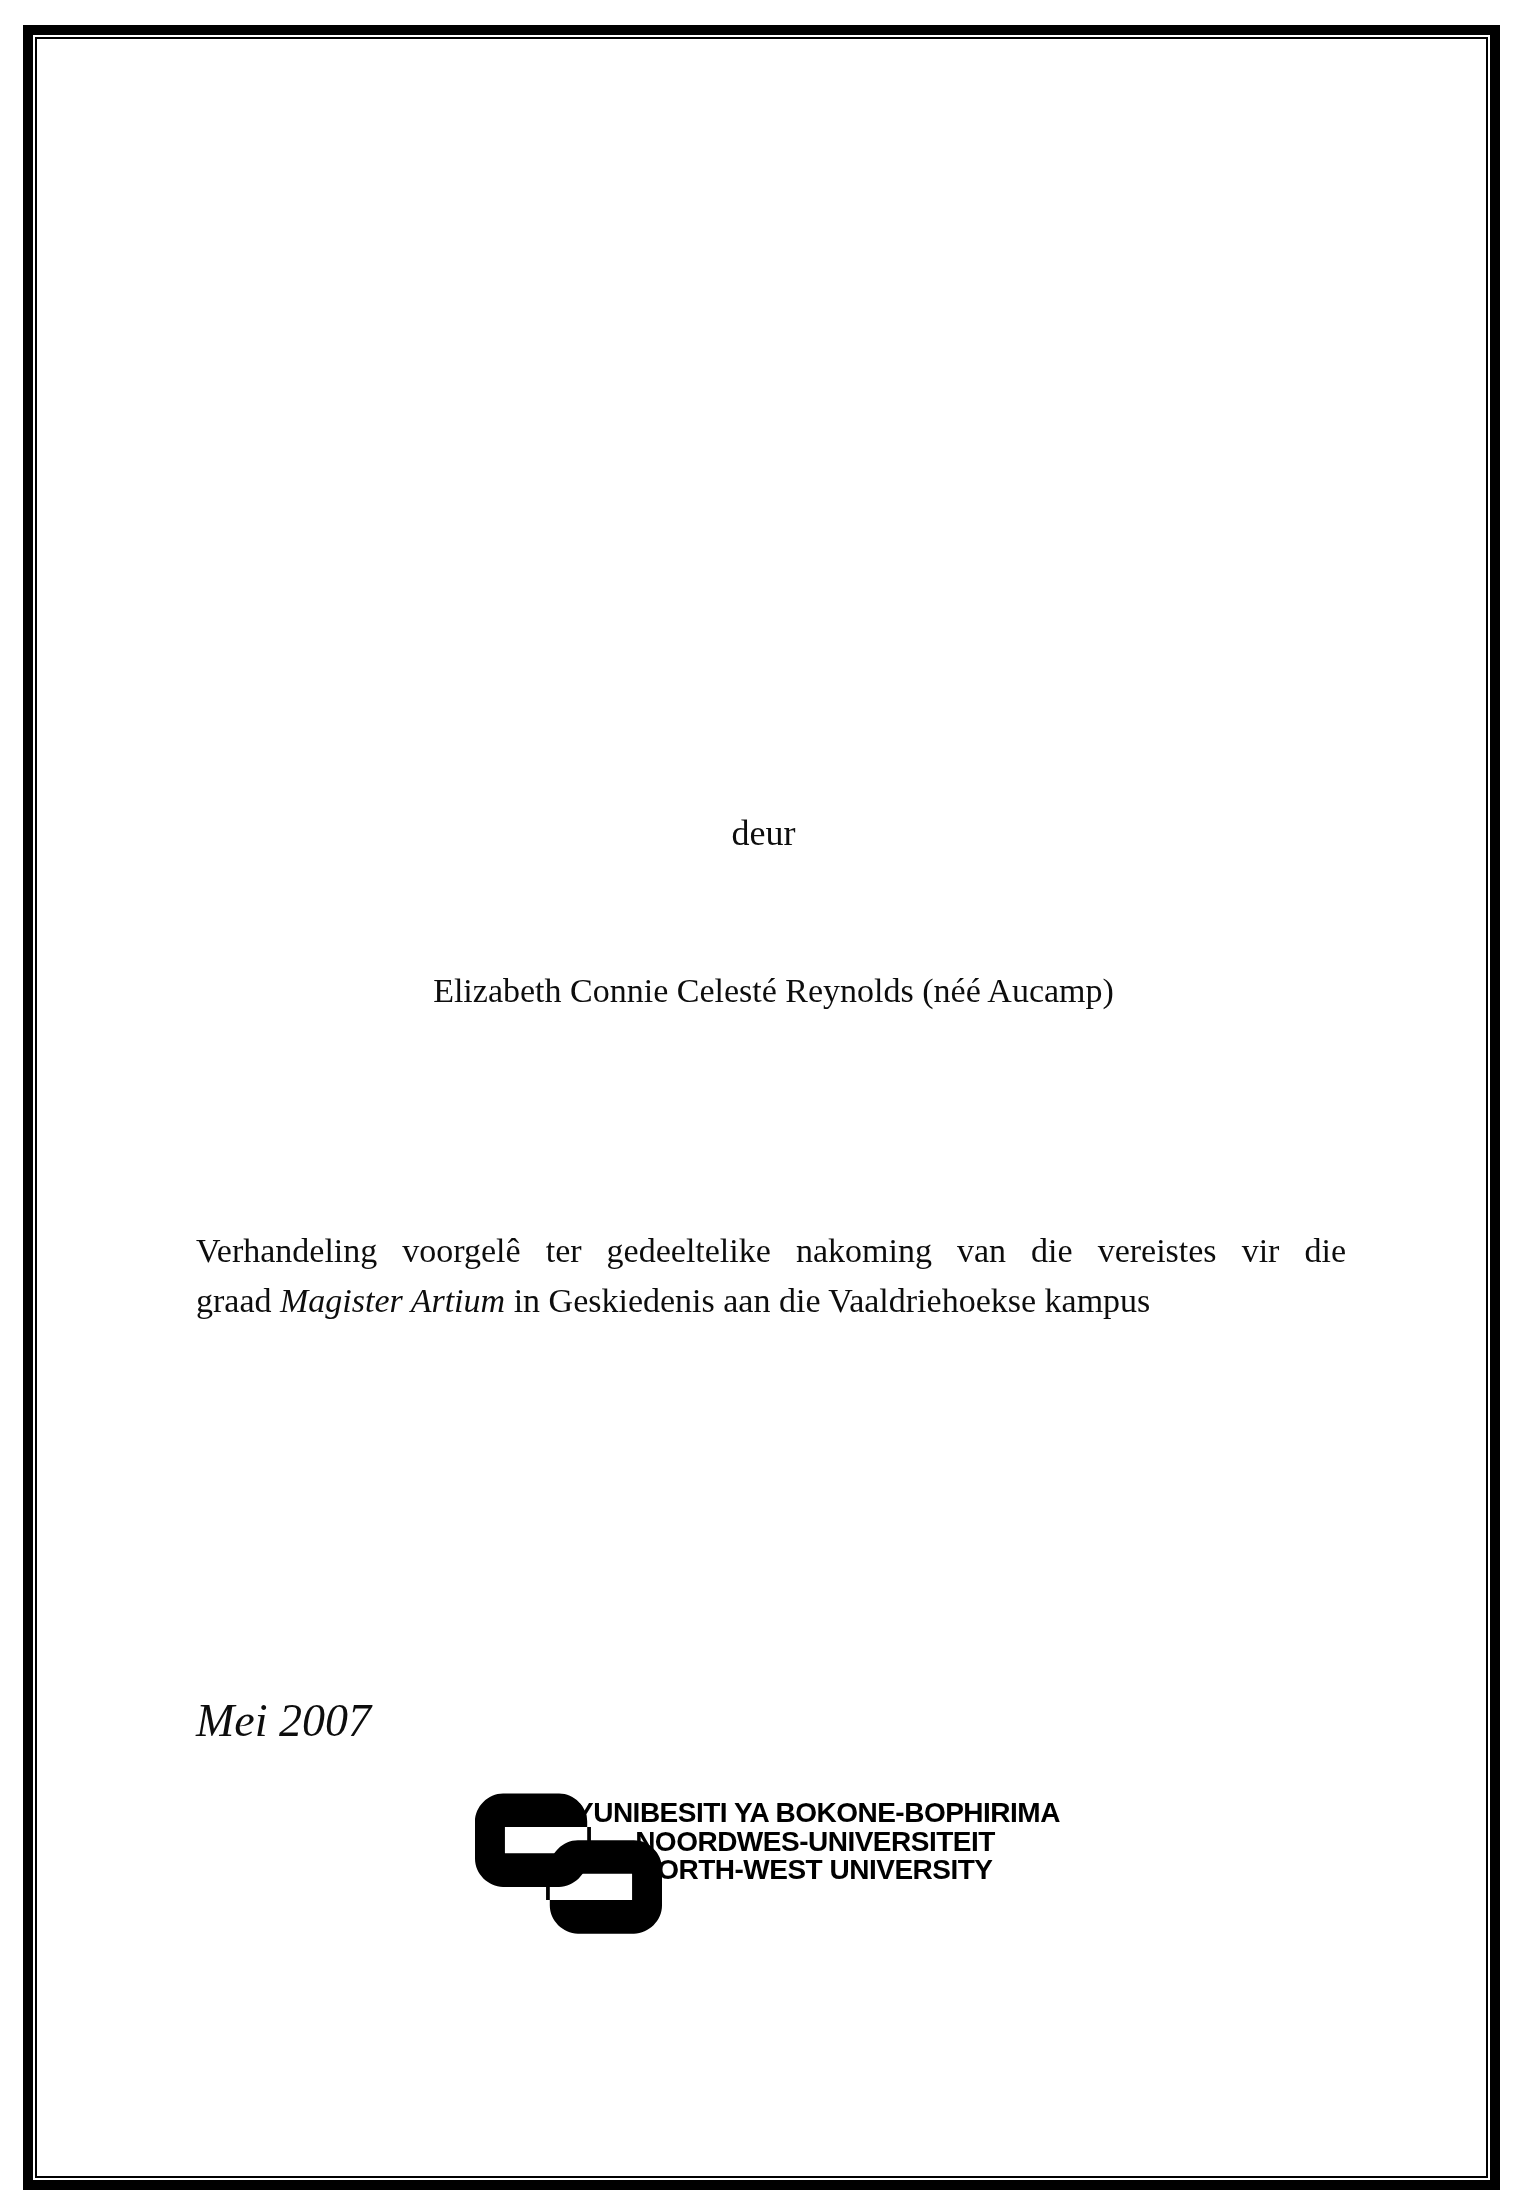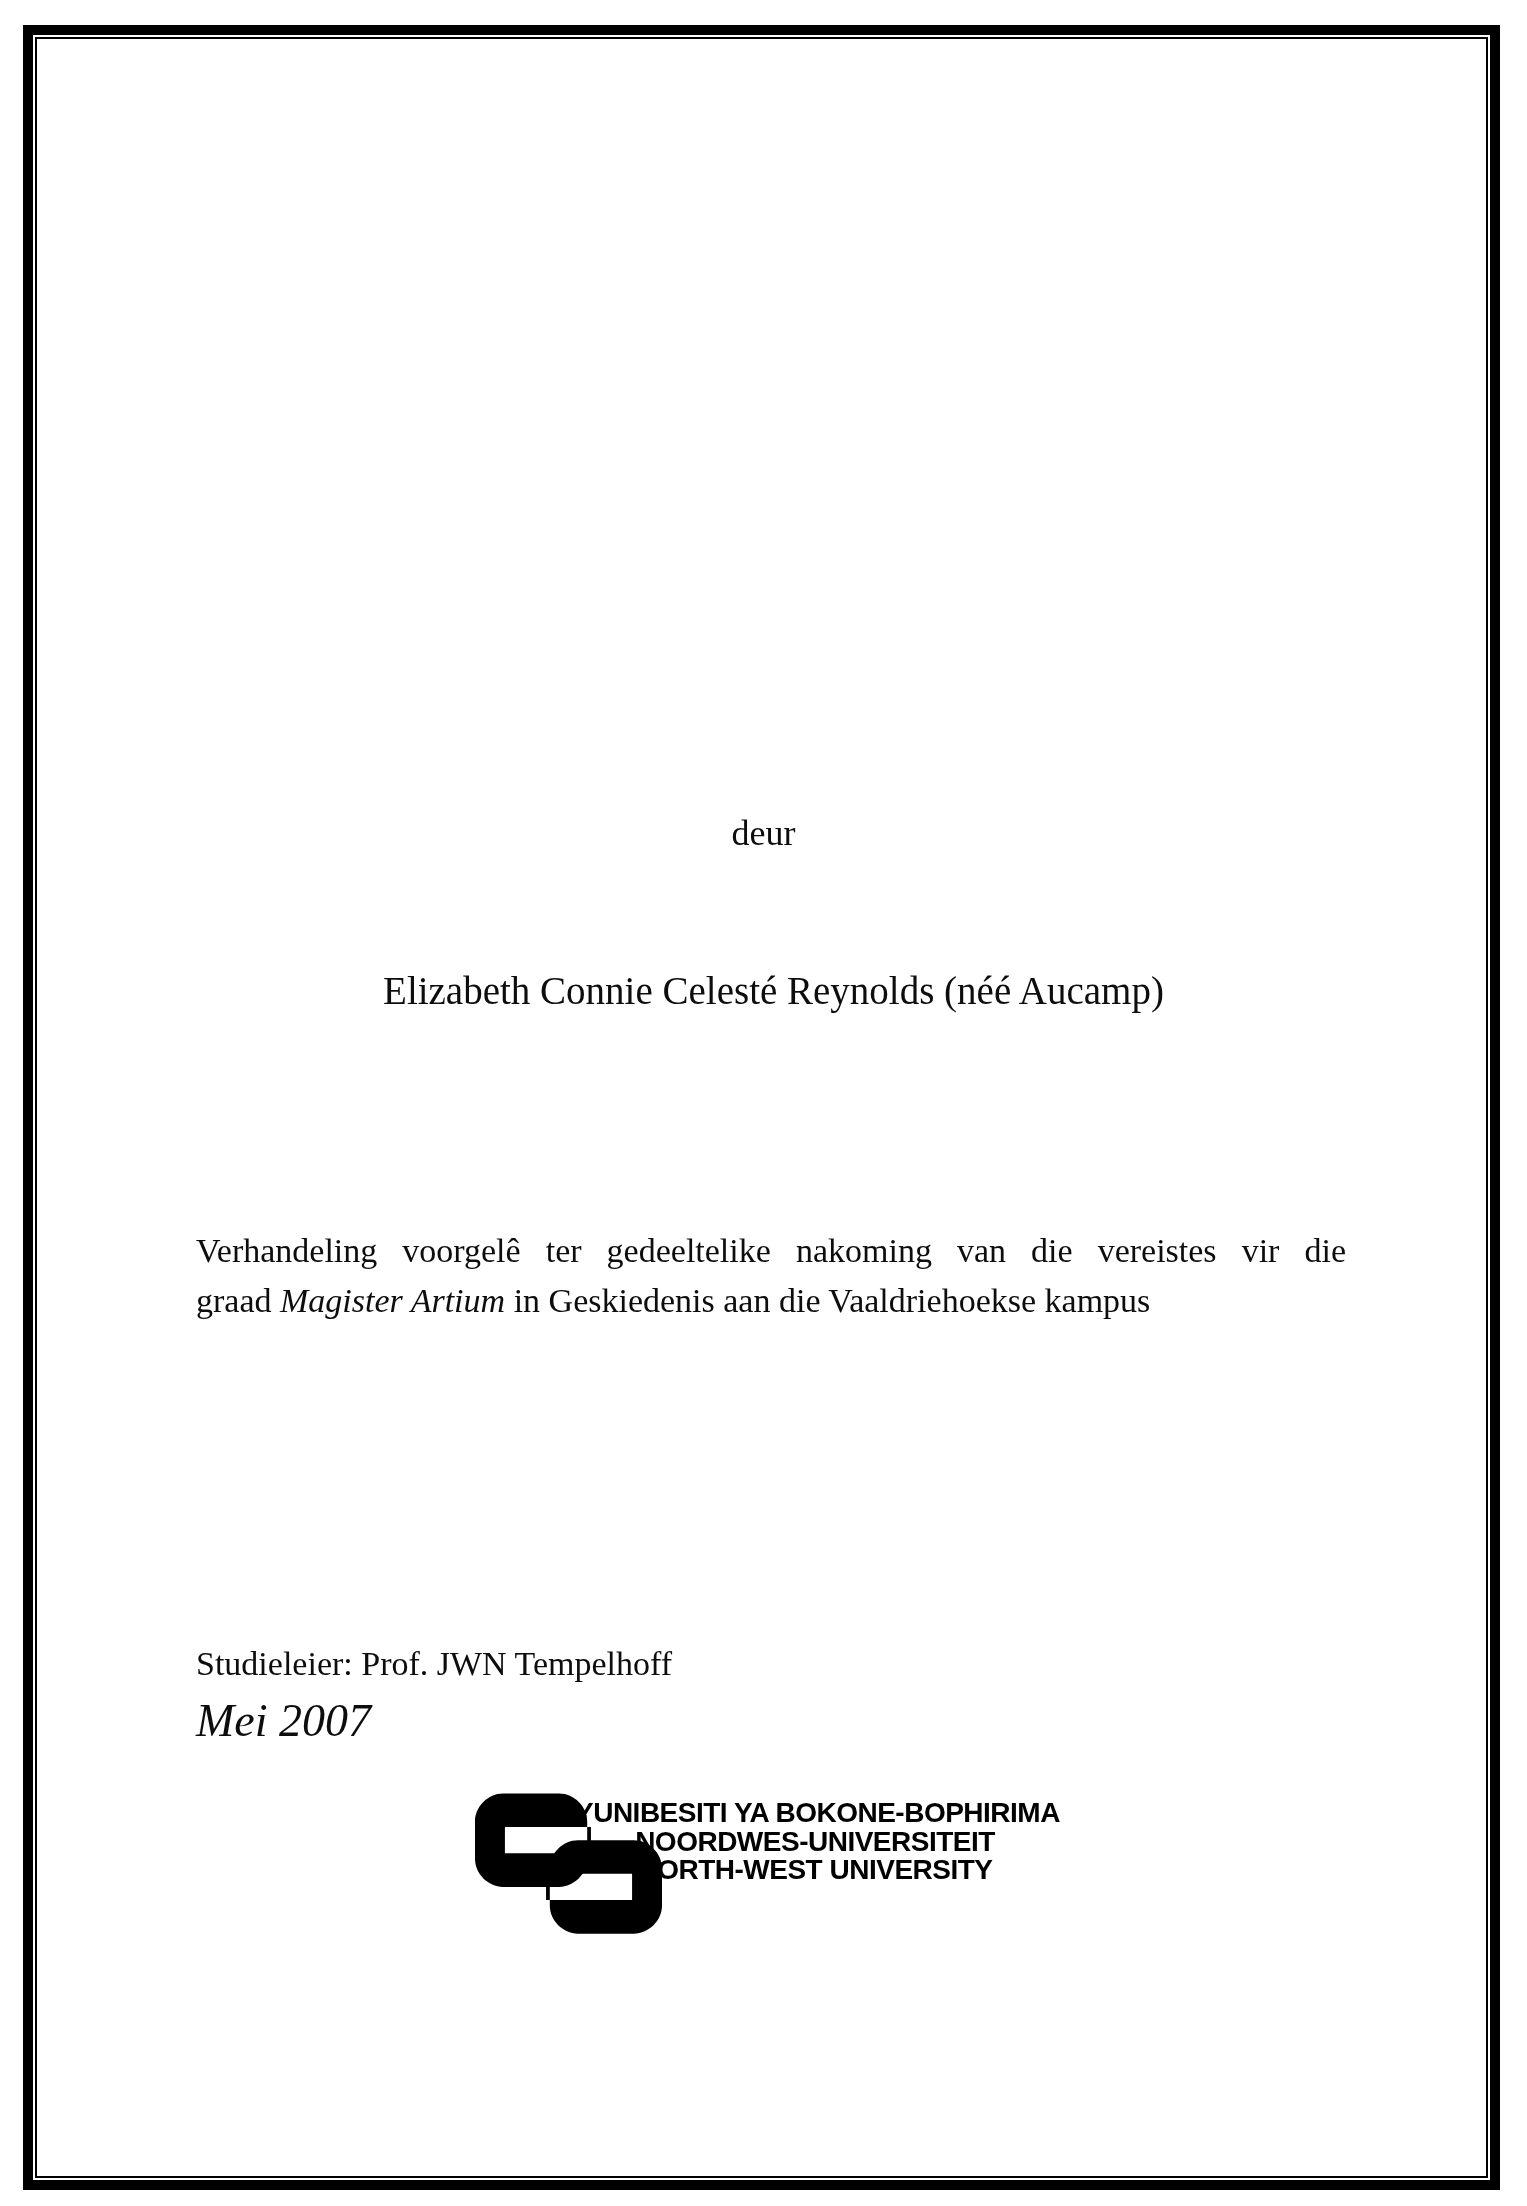--- a/index.html
+++ b/index.html
@@ -29,21 +29,21 @@
     letter-spacing:0.5px;
   }
   .byline {
     position:absolute; left:0; right:0; top:811px;
     text-align:center;
     font-size:36px; line-height:44px;
   }
   .author {
     position:absolute; left:20px; right:0; top:966px;
     text-align:center;
-    font-size:39px; line-height:50px;
+    font-size:34px; line-height:50px;
   }
   .declaration {
     position:absolute; left:196px; top:1226px;
     width:1150px;
     font-size:34px; line-height:50px;
   }
   .declaration .just { text-align:justify; text-align-last:justify; }
   .supervisor {
     position:absolute; left:196px; top:1642px;
     font-size:34px; line-height:44px;
@@ -78,21 +78,20 @@
 
   <div class="byline">deur</div>
 
   <div class="author">Elizabeth Connie Celesté Reynolds (néé Aucamp)</div>
 
   <div class="declaration">
     <div class="just">Verhandeling voorgelê ter gedeeltelike nakoming van die vereistes vir die</div>
     <div><span>graad </span><i>Magister Artium</i><span> in Geskiedenis aan die Vaaldriehoekse kampus</span></div>
   </div>
 
-  <div class="supervisor">Studieleier: Prof. JWN Tempelhoff</div>
 
   <div class="date">Mei 2007</div>
 
   <div class="logo">
     <svg class="logo-mark" width="187" height="141" viewBox="0 0 200 150" xmlns="http://www.w3.org/2000/svg">
       <path fill="#000" fill-rule="evenodd" d="M30,0 H90 C106,0 120,14 120,30 V70 C120,86 106,100 90,100 H30 C14,100 0,86 0,70 V30 C0,14 14,0 30,0 Z
                M32,36 H124 V64 H32 Z"></path>
       <path fill="#000" fill-rule="evenodd" d="M110,50 H170 C186,50 200,64 200,80 V120 C200,136 186,150 170,150 H110 C94,150 80,136 80,120 V80 C80,64 94,50 110,50 Z
                M76,86 H168 V114 H76 Z"></path>
     </svg>

